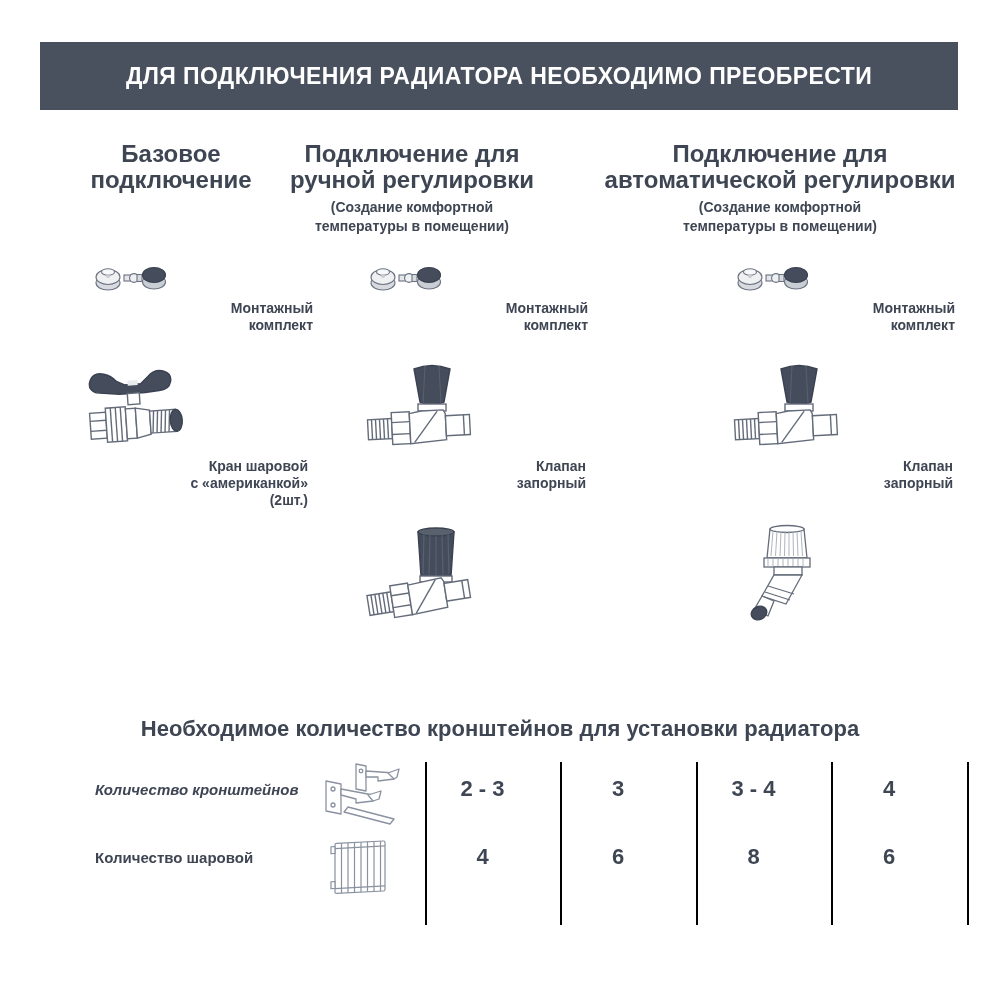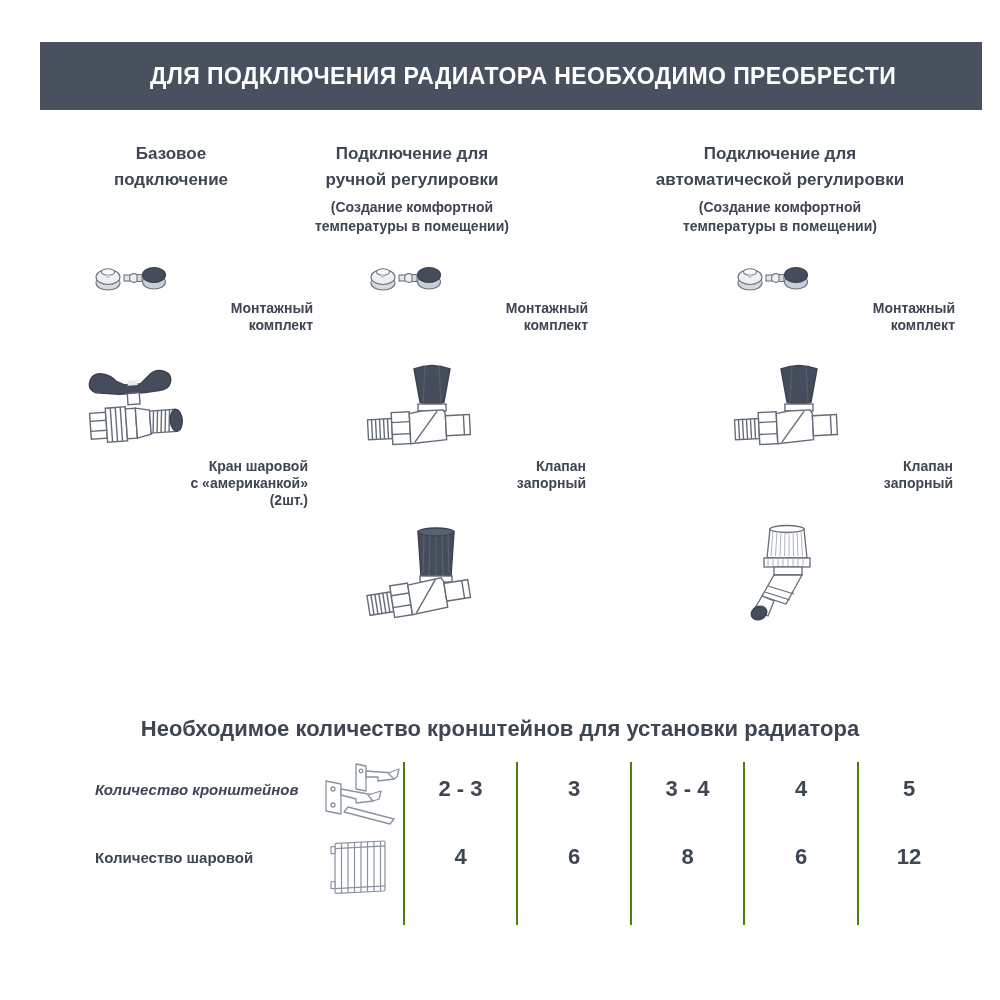--- a/index.html
+++ b/index.html
@@ -2,25 +2,25 @@
 <html><head>
 <meta charset="utf-8">
 <style>
   html,body{margin:0;padding:0;background:#ffffff;}
   .page{position:relative;width:1000px;height:1000px;background:#ffffff;overflow:hidden;
         font-family:"Liberation Sans", sans-serif;color:#3e4553;}
   h1,h2{margin:0;font-weight:700;}
 
   
   .banner{position:absolute;left:40px;top:42px;width:918px;height:68px;background:#49505e;
-          display:flex;align-items:center;justify-content:center;padding-left:24px;}
+          display:flex;align-items:center;justify-content:center;}
   .banner h1{color:#ffffff;font-size:23px;letter-spacing:.4px;white-space:nowrap;}
 
   
-  .col-title{position:absolute;font-size:17px;line-height:26px;text-align:center;
+  .col-title{position:absolute;font-size:24px;line-height:26px;text-align:center;
              white-space:pre-line;font-weight:700;}
   .ct1{left:40px;top:141px;width:262px;}
   .ct2{left:272px;top:141px;width:280px;}
   .ct3{left:594px;top:141px;width:372px;}
   .col-sub{position:absolute;font-size:14px;line-height:19px;text-align:center;
            white-space:pre-line;font-weight:700;}
   .cs1{left:40px;top:198px;width:262px;}
   .cs2{left:272px;top:198px;width:280px;}
   .cs3{left:594px;top:198px;width:372px;}
 
@@ -44,21 +44,21 @@
 
   
   .tbl-title{position:absolute;left:0;top:714px;width:1000px;text-align:center;
              font-size:22px;line-height:30px;font-weight:700;}
   .tbl-label{position:absolute;font-size:15px;font-weight:700;white-space:nowrap;}
   .tl1{left:95px;top:781px;font-style:italic;}
   .tl2{left:95px;top:849px;}
   .svg-bracket{position:absolute;left:320px;top:760px;width:82px;height:74px;}
   .svg-radiator{position:absolute;left:326px;top:834px;width:66px;height:72px;}
   .cells{position:absolute;left:403px;top:762px;height:163px;display:flex;}
-  .cell{position:relative;border-left:2px solid #4d7c0f;box-sizing:border-box;}
+  .cell{position:relative;border-left:2px solid #000000;box-sizing:border-box;margin-left:22px;}
   .w1{width:113px;} .w2{width:114px;} .w3{width:113px;} .w4{width:114px;} .w5{width:102px;}
   .v{position:absolute;left:0;right:0;text-align:center;font-weight:700;font-size:22px;
      line-height:30px;}
   .v1{top:12px;} .v2{top:80px;}
 </style>
 </head>
 <body>
 
 <div class="page">
 

